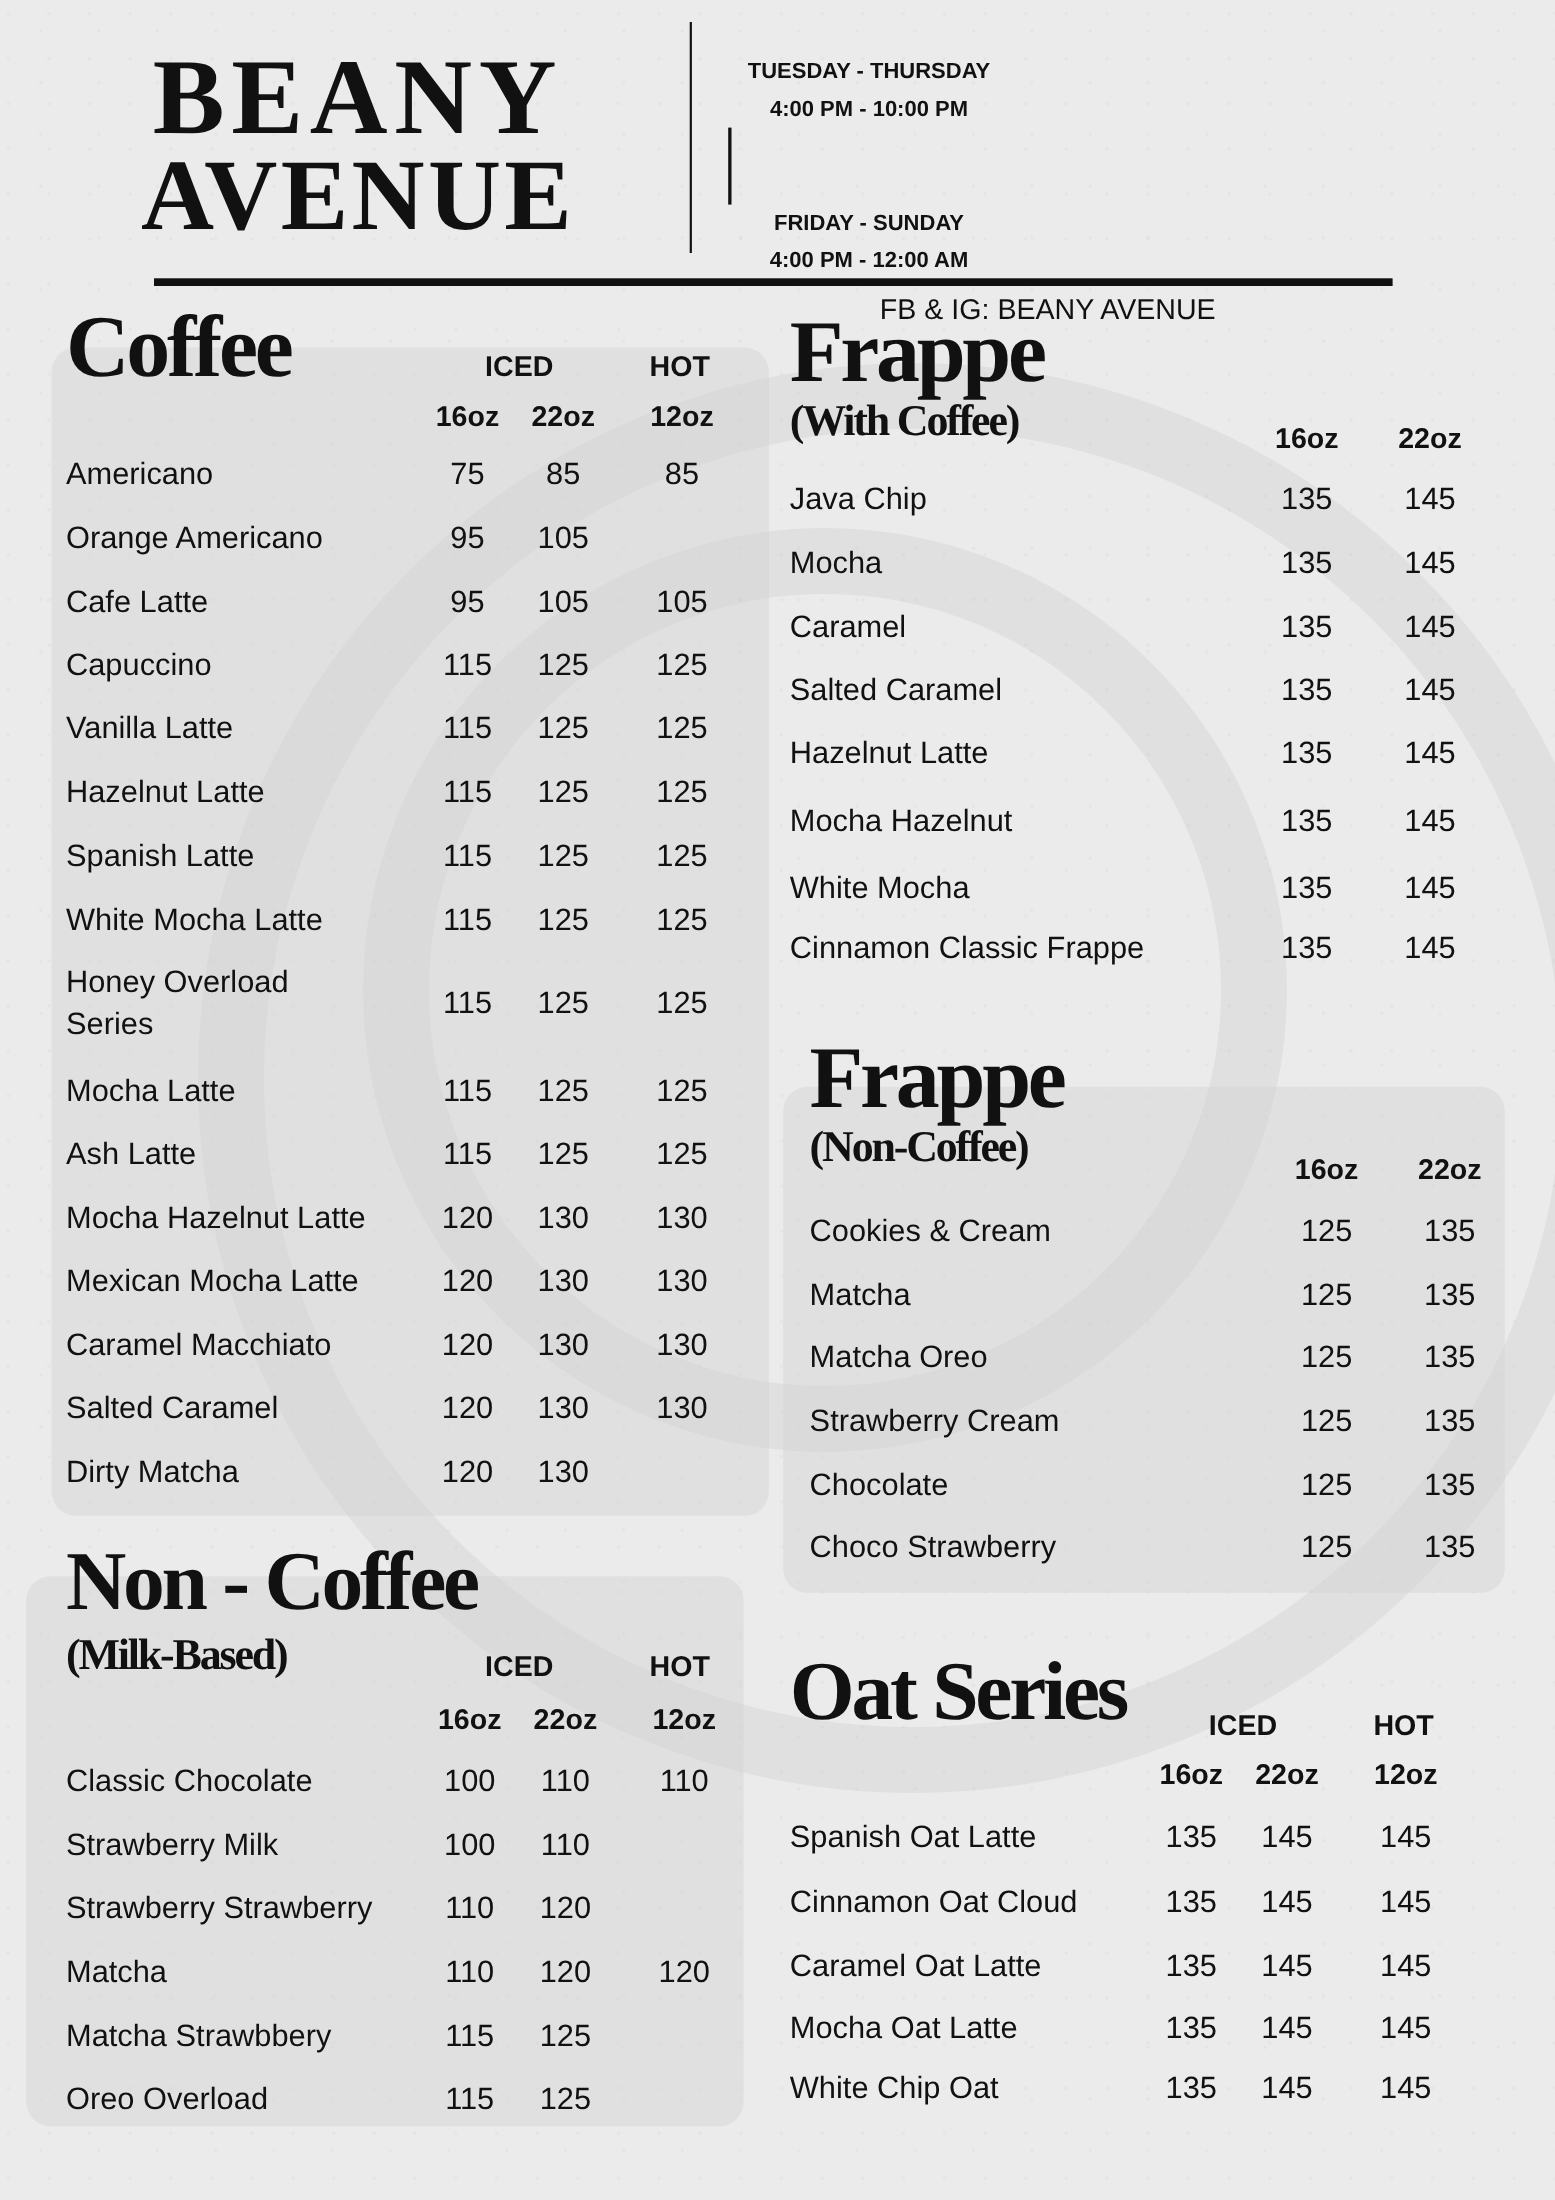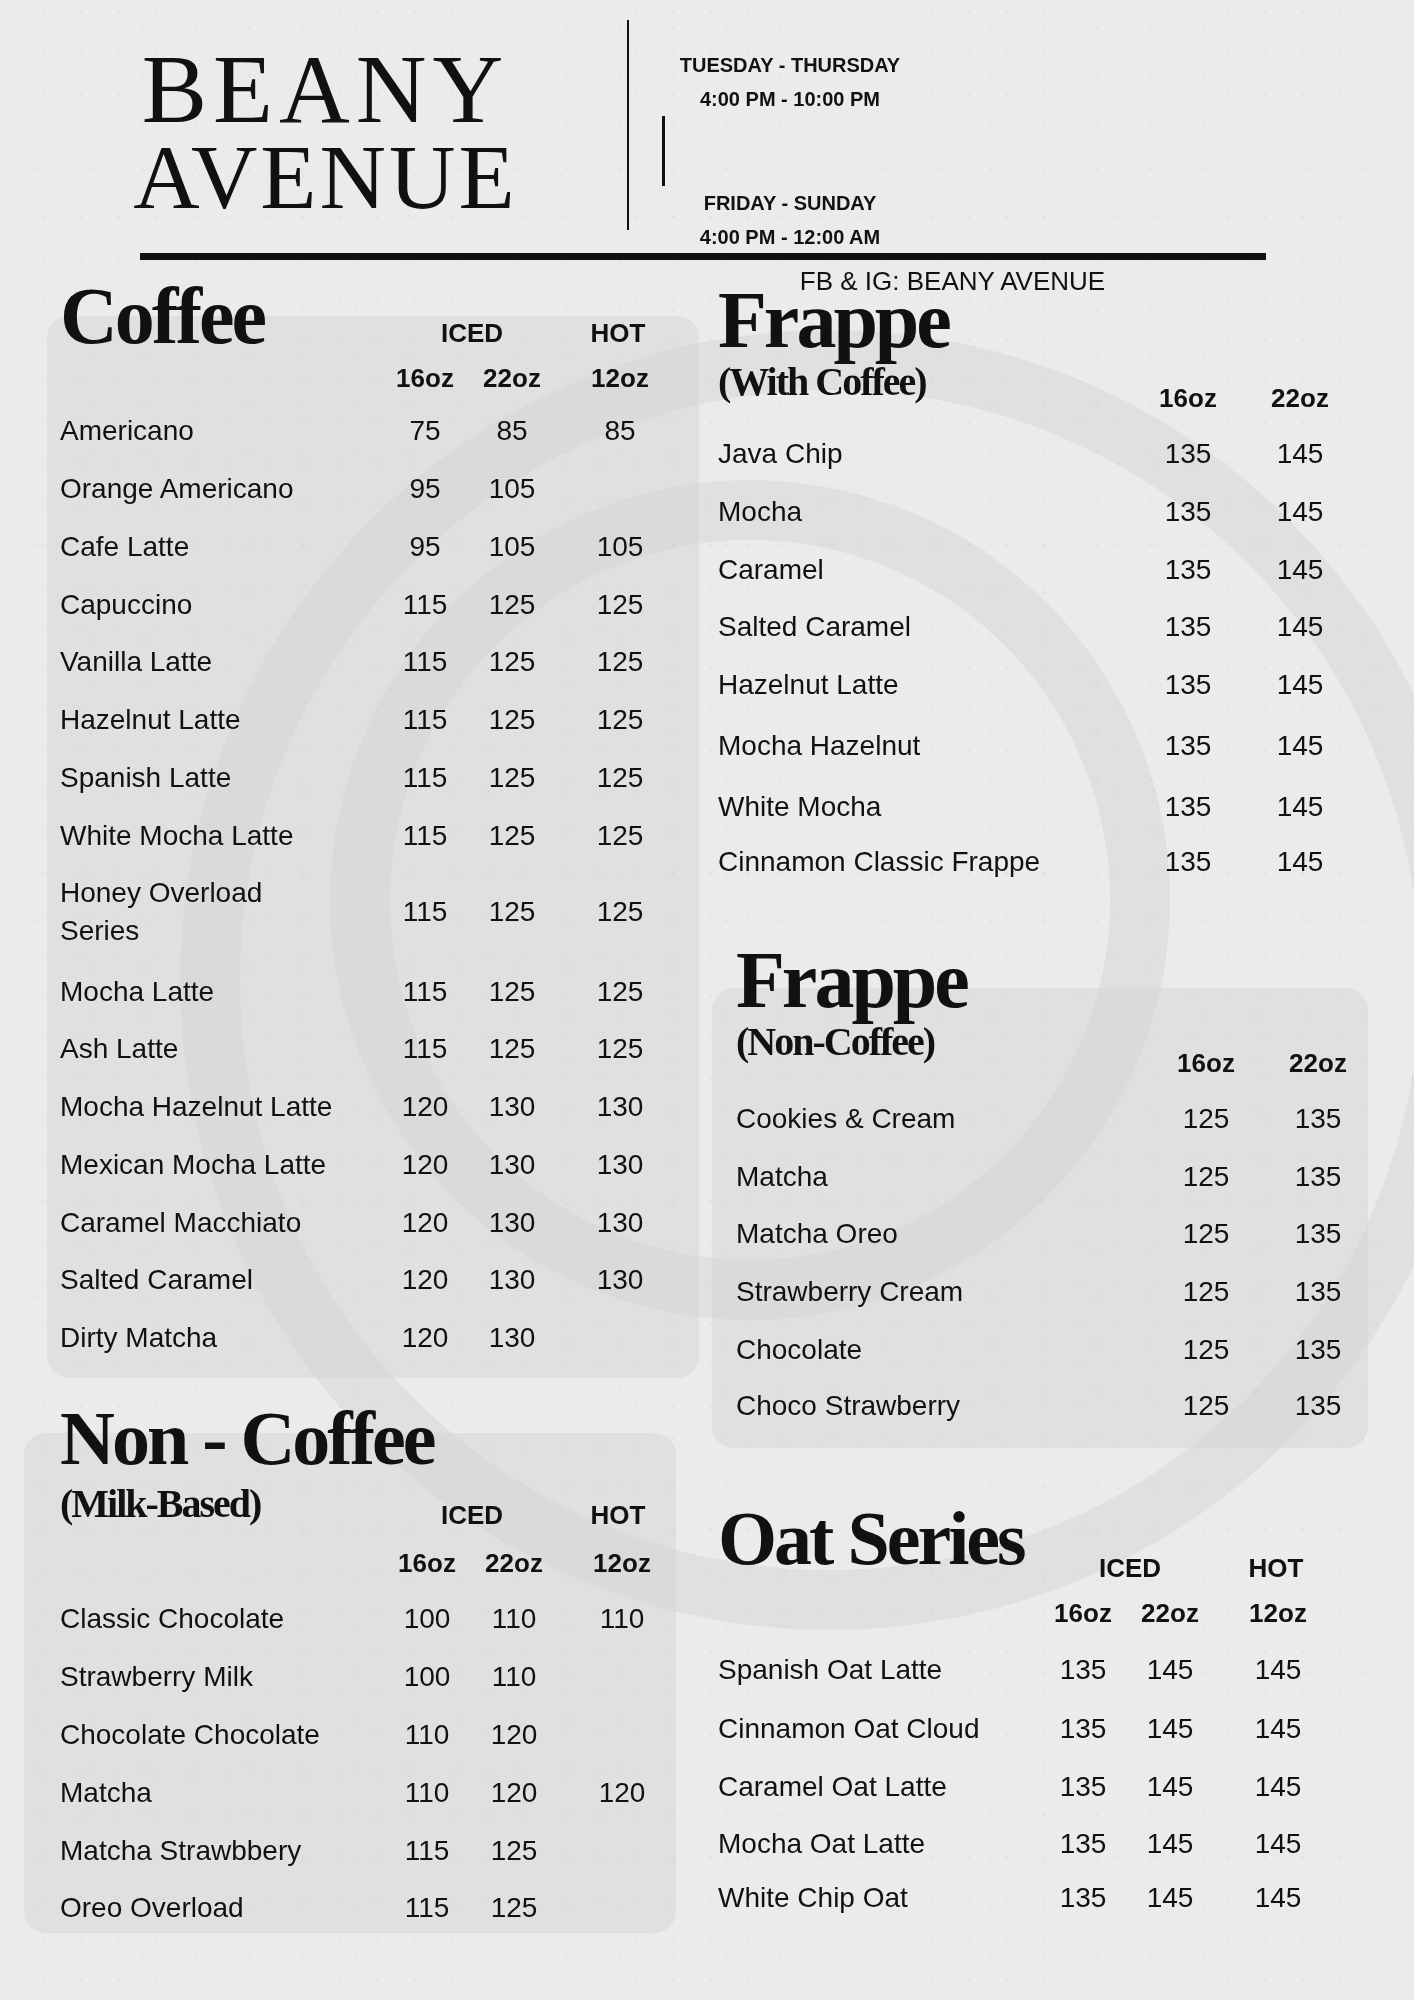--- a/index.html
+++ b/index.html
@@ -17,21 +17,21 @@
     position: absolute; border-radius: 50%;
     border: 60px solid rgba(0,0,0,0.045);
     pointer-events: none;
   }
   .panel {
     position: absolute; background: rgba(210,210,210,0.45);
     border-radius: 22px;
   }
   .brand {
     position: absolute; left: 128px; top: 44px; width: 395px;
-    font-family: "Liberation Serif", serif; font-weight: normal;
+    font-family: "Liberation Serif", serif; font-weight: bold;
     text-align: center; line-height: 0.93;
   }
   .brand .l1 { font-size: 98px; letter-spacing: 6px; display: block; }
   .brand .l2 { font-size: 92px; letter-spacing: 3px; display: block; }
   .vdiv { position: absolute; left: 627px; top: 20px; width: 2px; height: 210px; background: #111; }
   .hours { position: absolute; left: 650px; top: 36px; width: 605px; text-align: center; }
   .hours .open { font-size: 45px; font-weight: bold; letter-spacing: -1.5px; }
   .hours .cols { display: flex; justify-content: center; margin-top: 12px; flex-direction: column; }
   .hours .col { width: 280px; font-size: 20px; font-weight: bold; line-height: 34px; }
   .hours .sep { width: 3px; height: 70px; background: #111; margin: 0 12px; }
@@ -207,21 +207,21 @@
         <div class="price" style="left: 409px;">110</div>
         <div class="price" style="left: 517px;">110</div>
       </div>
       <div class="row" style="top: 261px;">
         <div class="name">Strawberry Milk</div>
         <div class="price" style="left: 322px;">100</div>
         <div class="price" style="left: 409px;">110</div>
         <div class="price" style="left: 517px;"></div>
       </div>
       <div class="row" style="top: 319px;">
-        <div class="name">Chocolate Chocolate</div>
+        <div class="name">Strawberry Strawberry</div>
         <div class="price" style="left: 322px;">110</div>
         <div class="price" style="left: 409px;">120</div>
         <div class="price" style="left: 517px;"></div>
       </div>
       <div class="row" style="top: 377px;">
         <div class="name">Matcha</div>
         <div class="price" style="left: 322px;">110</div>
         <div class="price" style="left: 409px;">120</div>
         <div class="price" style="left: 517px;">120</div>
       </div>

